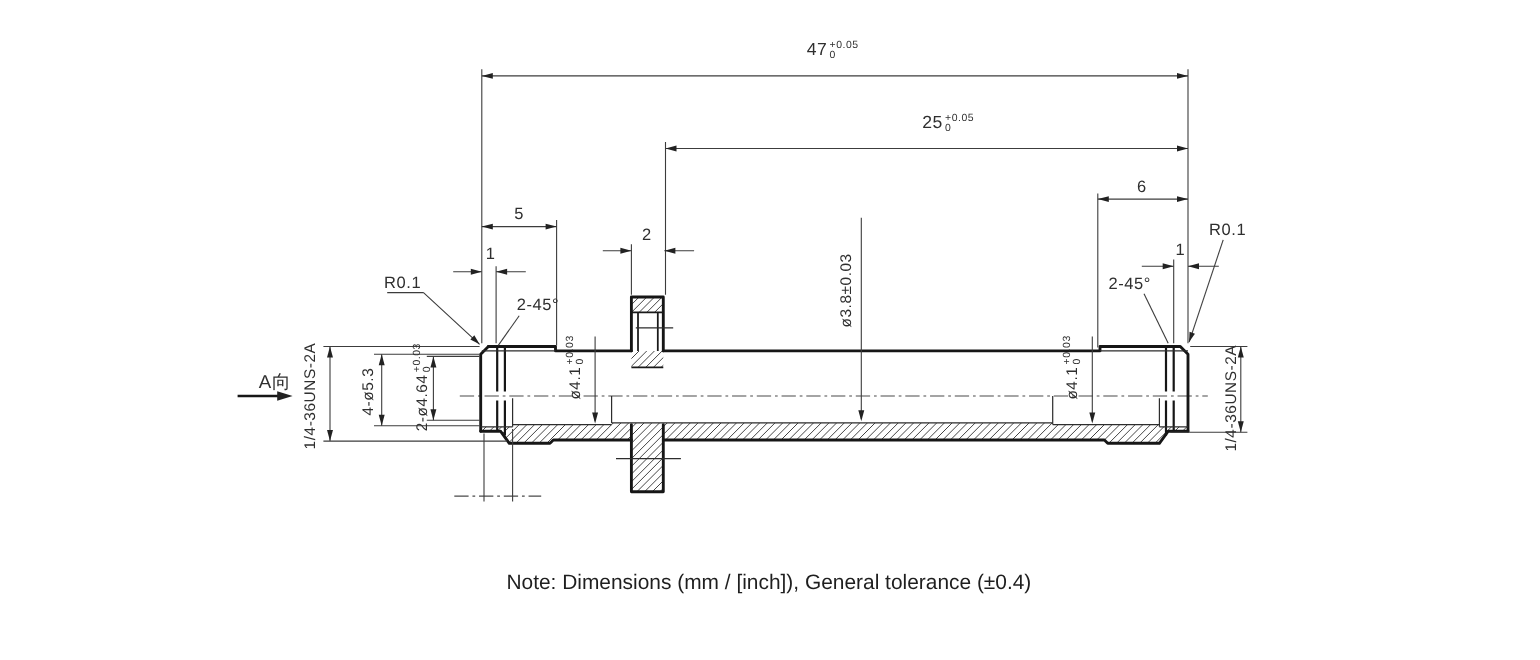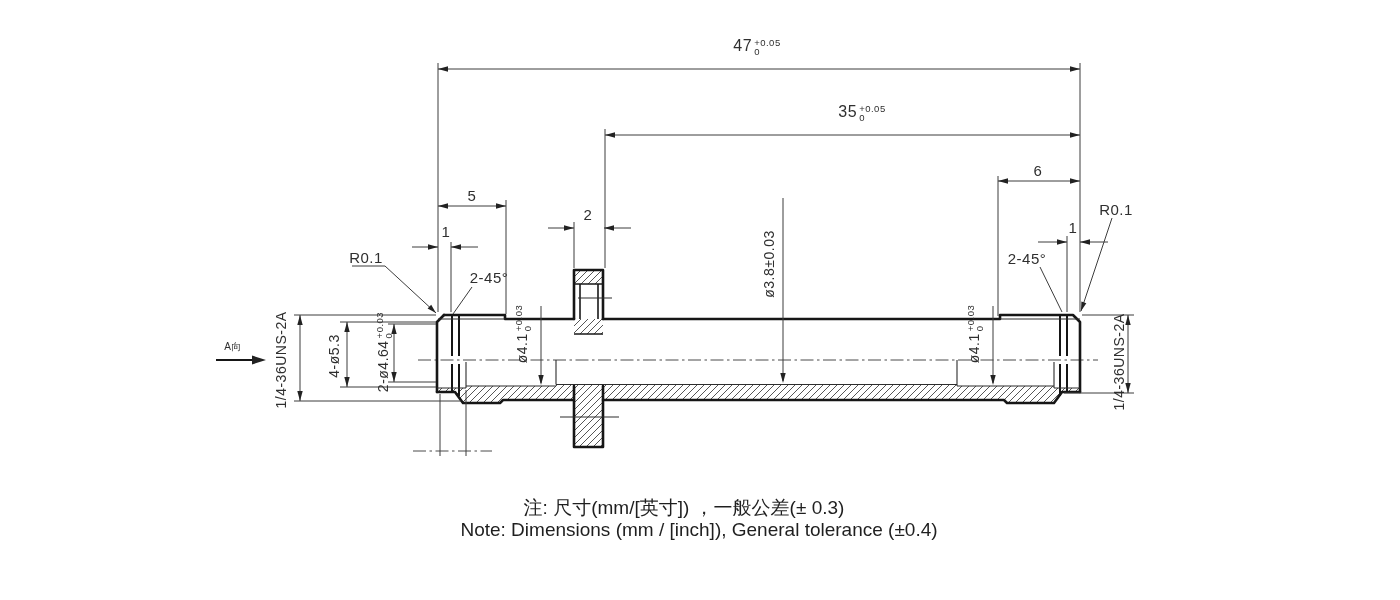--- a/index.html
+++ b/index.html
@@ -262,48 +262,47 @@
     <polygon points="266,360 252,355.6 252,364.4"></polygon>
     <polygon points="436,313 427.6,308.6 431.2,304.8"></polygon>
     <polygon points="1081,311 1081.4,301.6 1086.3,303.3"></polygon>
   </g>
 </svg>
 
 <div class="lbl big" style="left:757px;top:46px"><span>47</span><span class="tols">
         <span>+0.05</span>
         <span>0</span>
       </span></div>
-<div class="lbl big" style="left:862px;top:112px"><span>35</span><span class="tols">
+<div class="lbl big" style="left:862px;top:112px"><span>25</span><span class="tols">
         <span>+0.05</span>
         <span>0</span>
       </span></div>
 <div class="lbl" style="left:1038px;top:170px">6</div>
 <div class="lbl" style="left:472px;top:195px">5</div>
 <div class="lbl" style="left:446px;top:231px">1</div>
 <div class="lbl" style="left:1073px;top:227px">1</div>
 <div class="lbl" style="left:588px;top:214px">2</div>
 <div class="lbl" style="left:489px;top:277px">2-45°</div>
 <div class="lbl" style="left:1027px;top:258px">2-45°</div>
 <div class="lbl" style="left:366px;top:257px">R0.1</div>
 <div class="lbl" style="left:1116px;top:209px">R0.1</div>
-<div class="lbl" style="left:233px;top:347px;font-size:10px">A向</div>
+<div class="lbl" style="left:250px;top:347px;font-size:17px">A向</div>
 
 <div class="vlbl" style="left:769px;top:264px">ø3.8±0.03</div>
 <div class="vlbl" style="left:523px;top:334px"><span>ø4.1</span><span class="tols">
         <span>+0.03</span>
         <span>0</span>
       </span></div>
 <div class="vlbl" style="left:975px;top:334px"><span>ø4.1</span><span class="tols">
         <span>+0.03</span>
         <span>0</span>
       </span></div>
 <div class="vlbl" style="left:334px;top:356px">4-ø5.3</div>
 <div class="vlbl" style="left:384px;top:352px"><span>2-ø4.64</span><span class="tols">
         <span>+0.03</span>
         <span>0</span>
       </span></div>
 <div class="vlbl" style="left:281px;top:360px">1/4-36UNS-2A</div>
 <div class="vlbl" style="left:1119px;top:362px">1/4-36UNS-2A</div>
 
-<div class="note" style="left:684px;top:495px">注: 尺寸(mm/[英寸]) ，一般公差(± 0.3)</div>
 <div class="note" style="left:699px;top:519px">Note: Dimensions (mm / [inch]), General tolerance (±0.4)</div>
 
 </div>
 
 </body></html>

